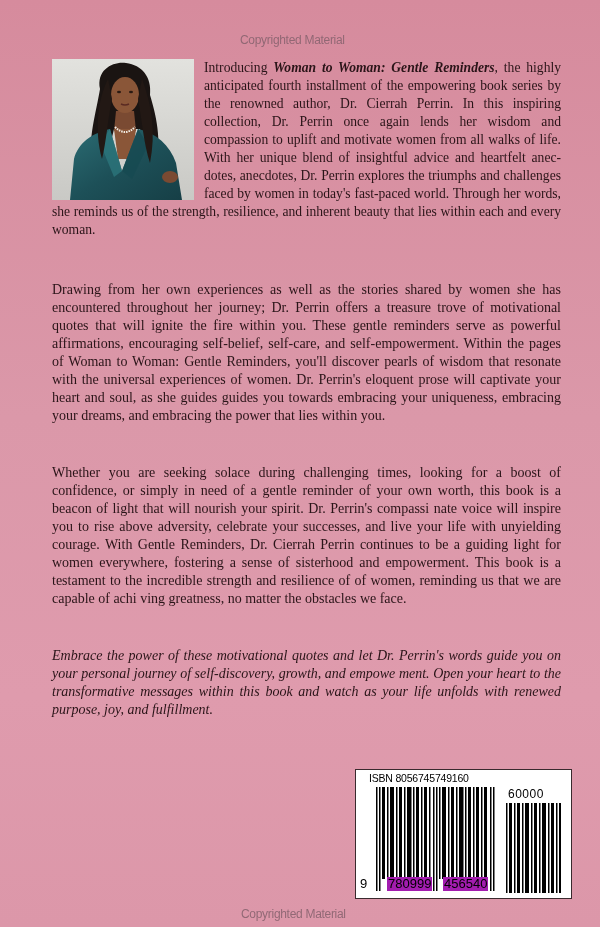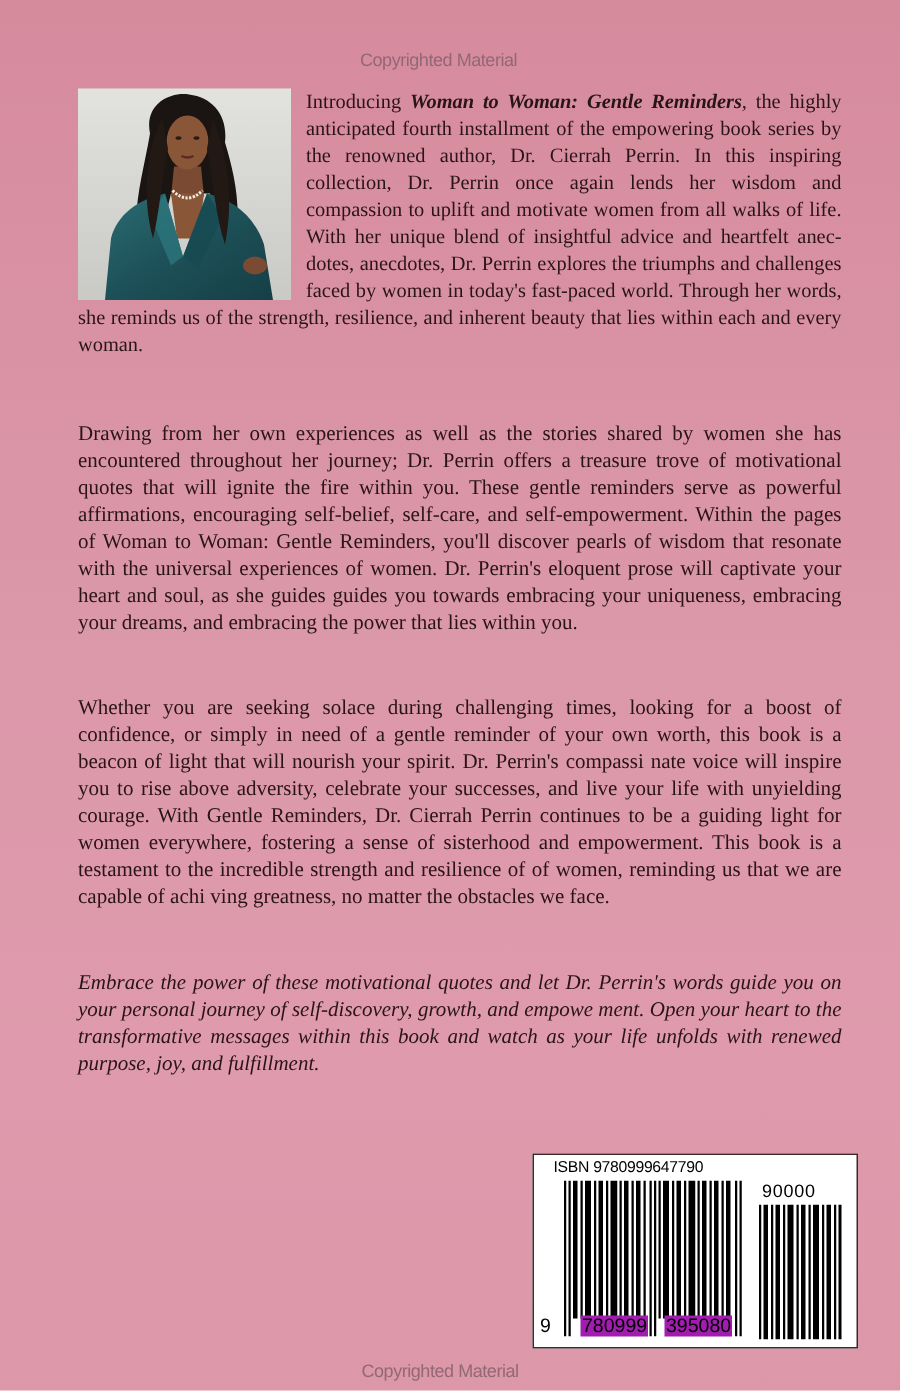--- a/index.html
+++ b/index.html
@@ -130,21 +130,21 @@
 
 <div class="text p3">
   <p>Whether you are seeking solace during challenging times, looking for a boost of confidence, or simply in need of a gentle reminder of your own worth, this book is a beacon of light that will nourish your spirit. Dr. Perrin's compassi nate voice will inspire you to rise above adversity, celebrate your successes, and live your life with unyielding courage. With Gentle Reminders, Dr. Cierrah Perrin continues to be a guiding light for women everywhere, fostering a sense of sisterhood and empowerment. This book is a testament to the incredible strength and resilience of of women, reminding us that we are capable of achi ving greatness, no matter the obstacles we face.</p>
 </div>
 
 <div class="text p4">
   <p>Embrace the power of these motivational quotes and let Dr. Perrin's words guide you on your personal journey of self-discovery, growth, and empowe ment. Open your heart to the transformative messages within this book and watch as your life unfolds with renewed purpose, joy, and fulfillment.</p>
 </div>
 
 <div class="barcode-box">
-  <div class="isbn-label">ISBN 9780999647790</div>
+  <div class="isbn-label">ISBN 8056745749160</div>
   <svg class="main-bars" width="122" height="104" viewBox="0 0 122 104">
     <g fill="#000">
       <rect x="0" y="0" width="1.5" height="104"></rect>
         <rect x="3" y="0" width="1.5" height="104"></rect>
       <rect x="6" y="0" width="3" height="92"></rect>
         <rect x="11" y="0" width="1.5" height="92"></rect>
       <rect x="14" y="0" width="4" height="92"></rect>
         <rect x="20" y="0" width="1.5" height="92"></rect>
       <rect x="23" y="0" width="3" height="92"></rect>
         <rect x="28" y="0" width="1.5" height="92"></rect>
@@ -165,37 +165,37 @@
       <rect x="89" y="0" width="1.5" height="92"></rect>
         <rect x="92" y="0" width="3" height="92"></rect>
       <rect x="97" y="0" width="1.5" height="92"></rect>
         <rect x="100" y="0" width="3" height="92"></rect>
       <rect x="105" y="0" width="1.5" height="92"></rect>
         <rect x="108" y="0" width="3" height="92"></rect>
       <rect x="114" y="0" width="1.5" height="104"></rect>
         <rect x="117" y="0" width="1.5" height="104"></rect>
     </g>
   </svg>
-  <div class="price-label">90000</div>
+  <div class="price-label">60000</div>
   <svg class="addon-bars" width="56" height="90" viewBox="0 0 56 90">
     <g fill="#000">
       <rect x="0" y="0" width="1.5" height="90"></rect>
         <rect x="3" y="0" width="3" height="90"></rect>
       <rect x="8" y="0" width="1.5" height="90"></rect>
         <rect x="11" y="0" width="3" height="90"></rect>
       <rect x="16" y="0" width="1.5" height="90"></rect>
         <rect x="19" y="0" width="4" height="90"></rect>
       <rect x="25" y="0" width="1.5" height="90"></rect>
         <rect x="28" y="0" width="3" height="90"></rect>
       <rect x="33" y="0" width="1.5" height="90"></rect>
         <rect x="36" y="0" width="4" height="90"></rect>
       <rect x="42" y="0" width="1.5" height="90"></rect>
         <rect x="45" y="0" width="3" height="90"></rect>
       <rect x="50" y="0" width="1.5" height="90"></rect>
         <rect x="53" y="0" width="2" height="90"></rect>
     </g>
   </svg>
   <div class="digits d-first">9</div>
   <div class="digits d-left">780999</div>
-  <div class="digits d-right">395080</div>
+  <div class="digits d-right">456540</div>
 </div>
 
 <div class="watermark wm-bottom">Copyrighted Material</div>
 
 </body></html>

